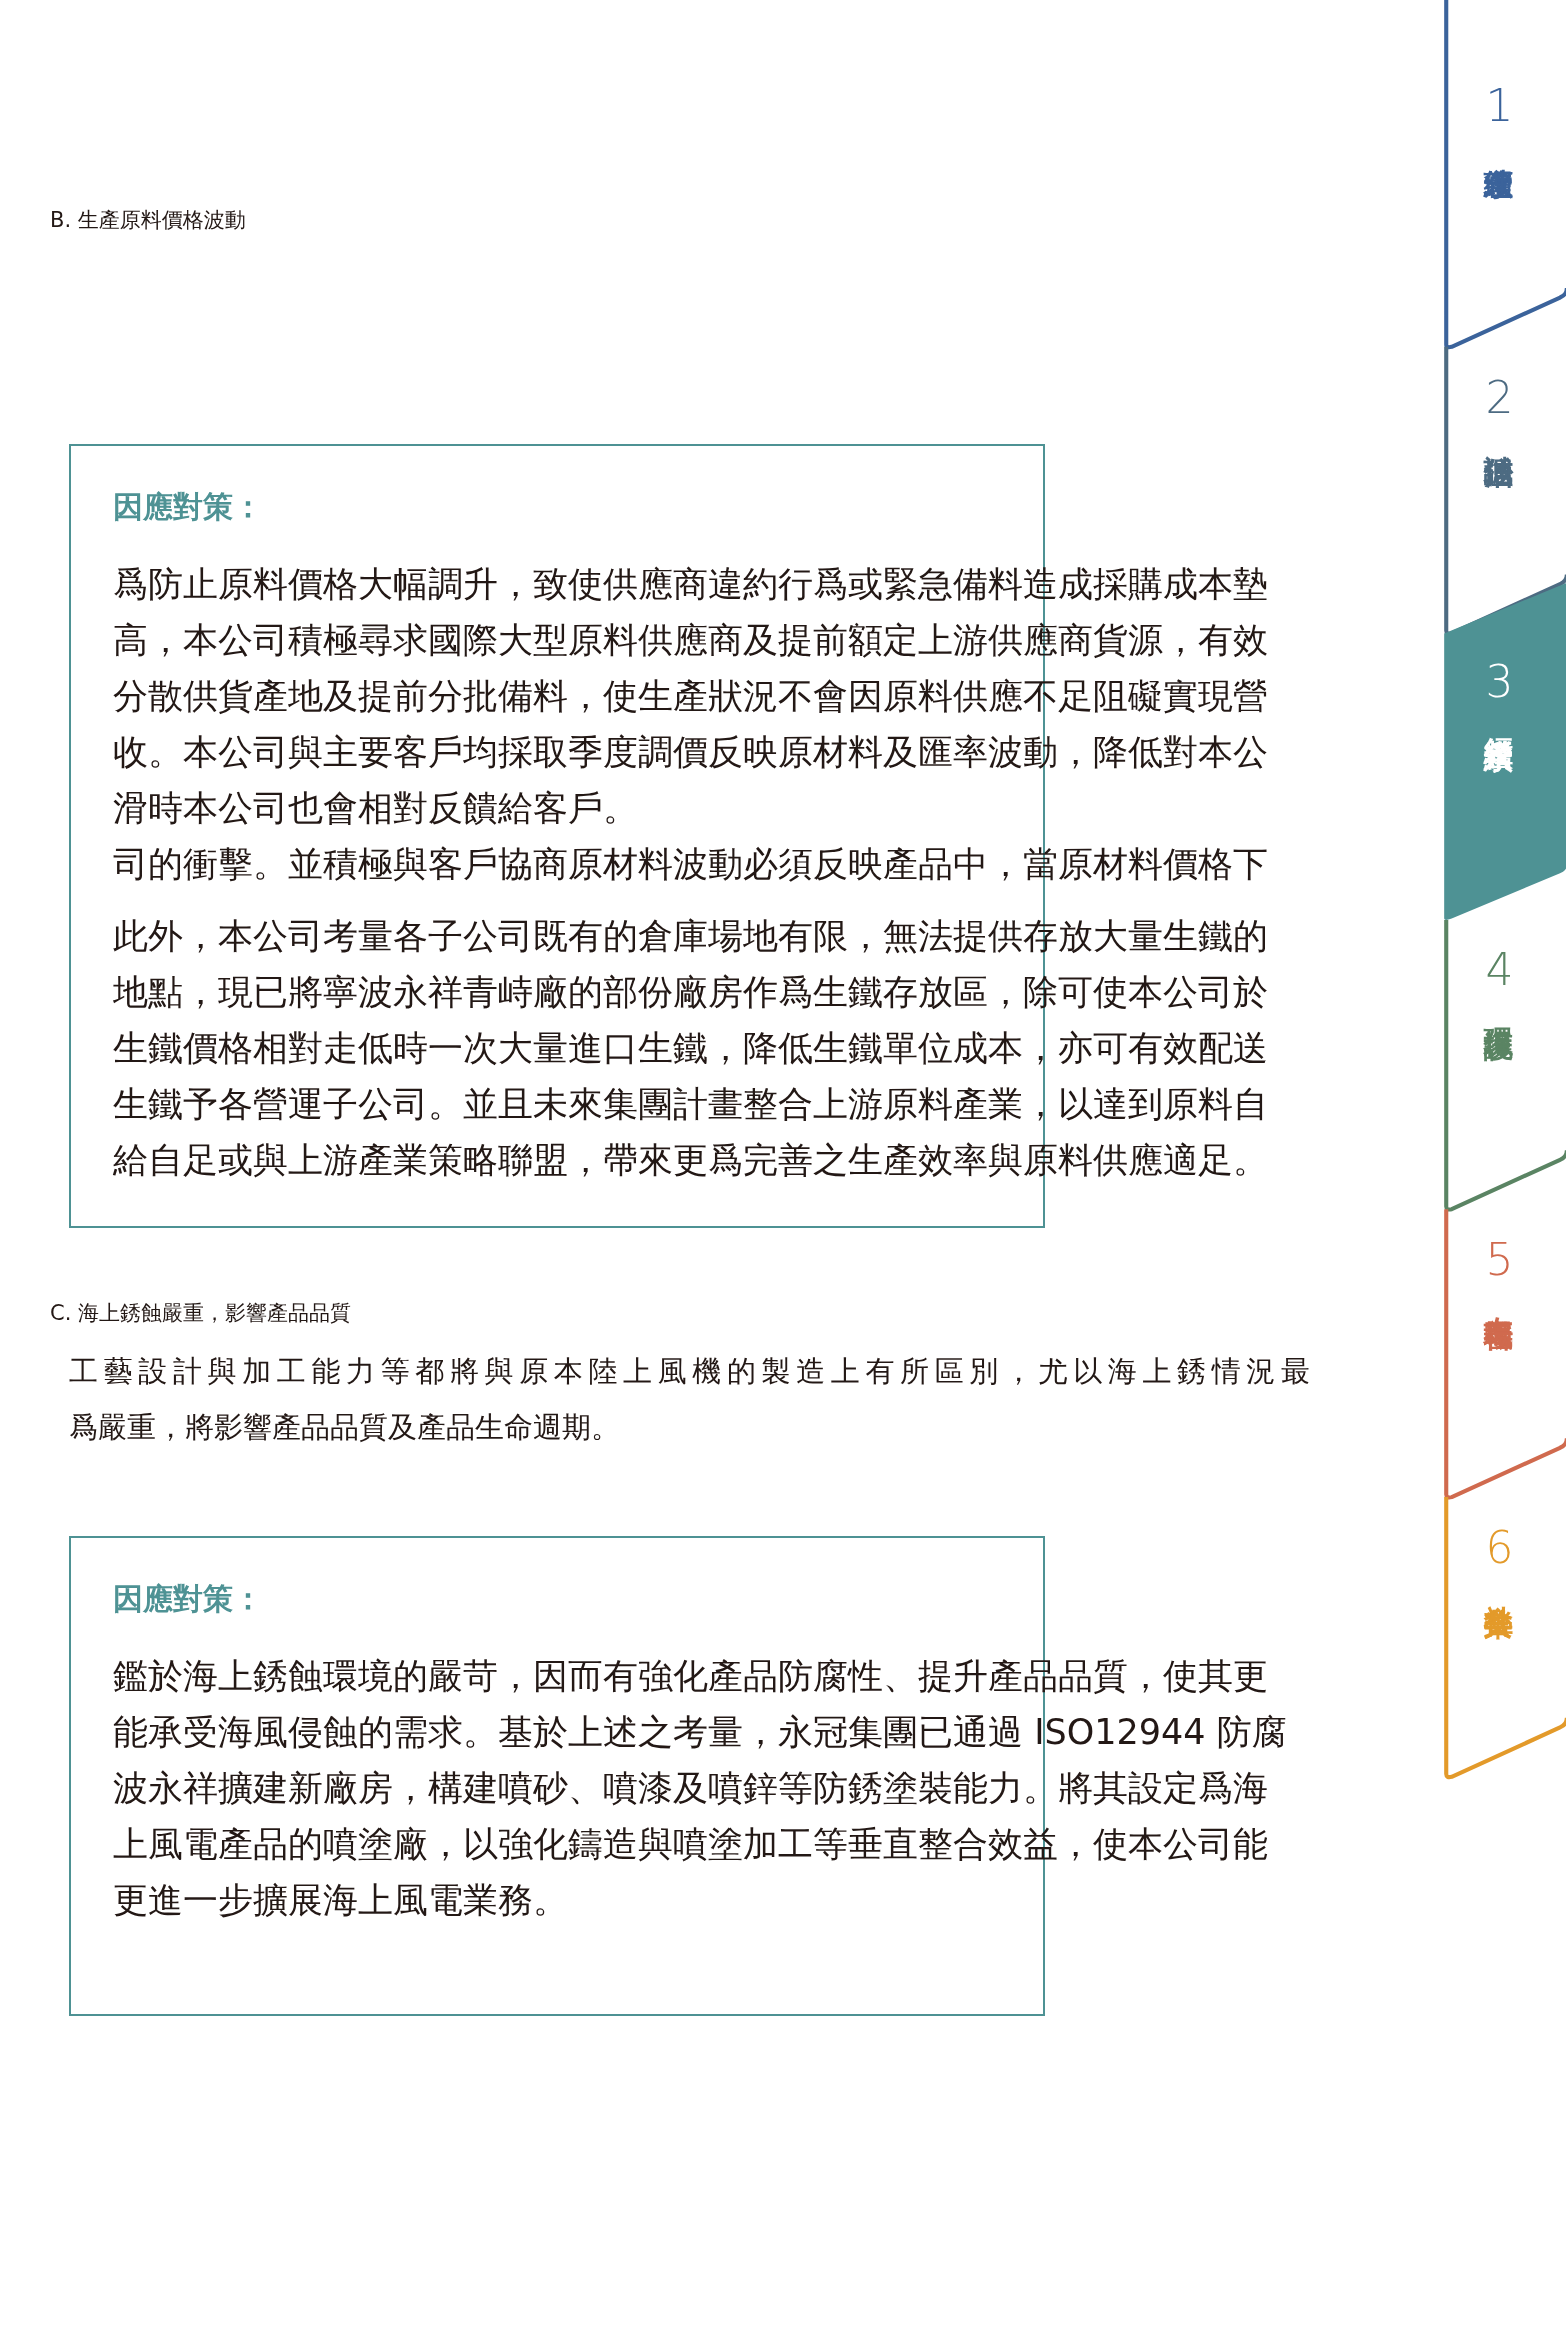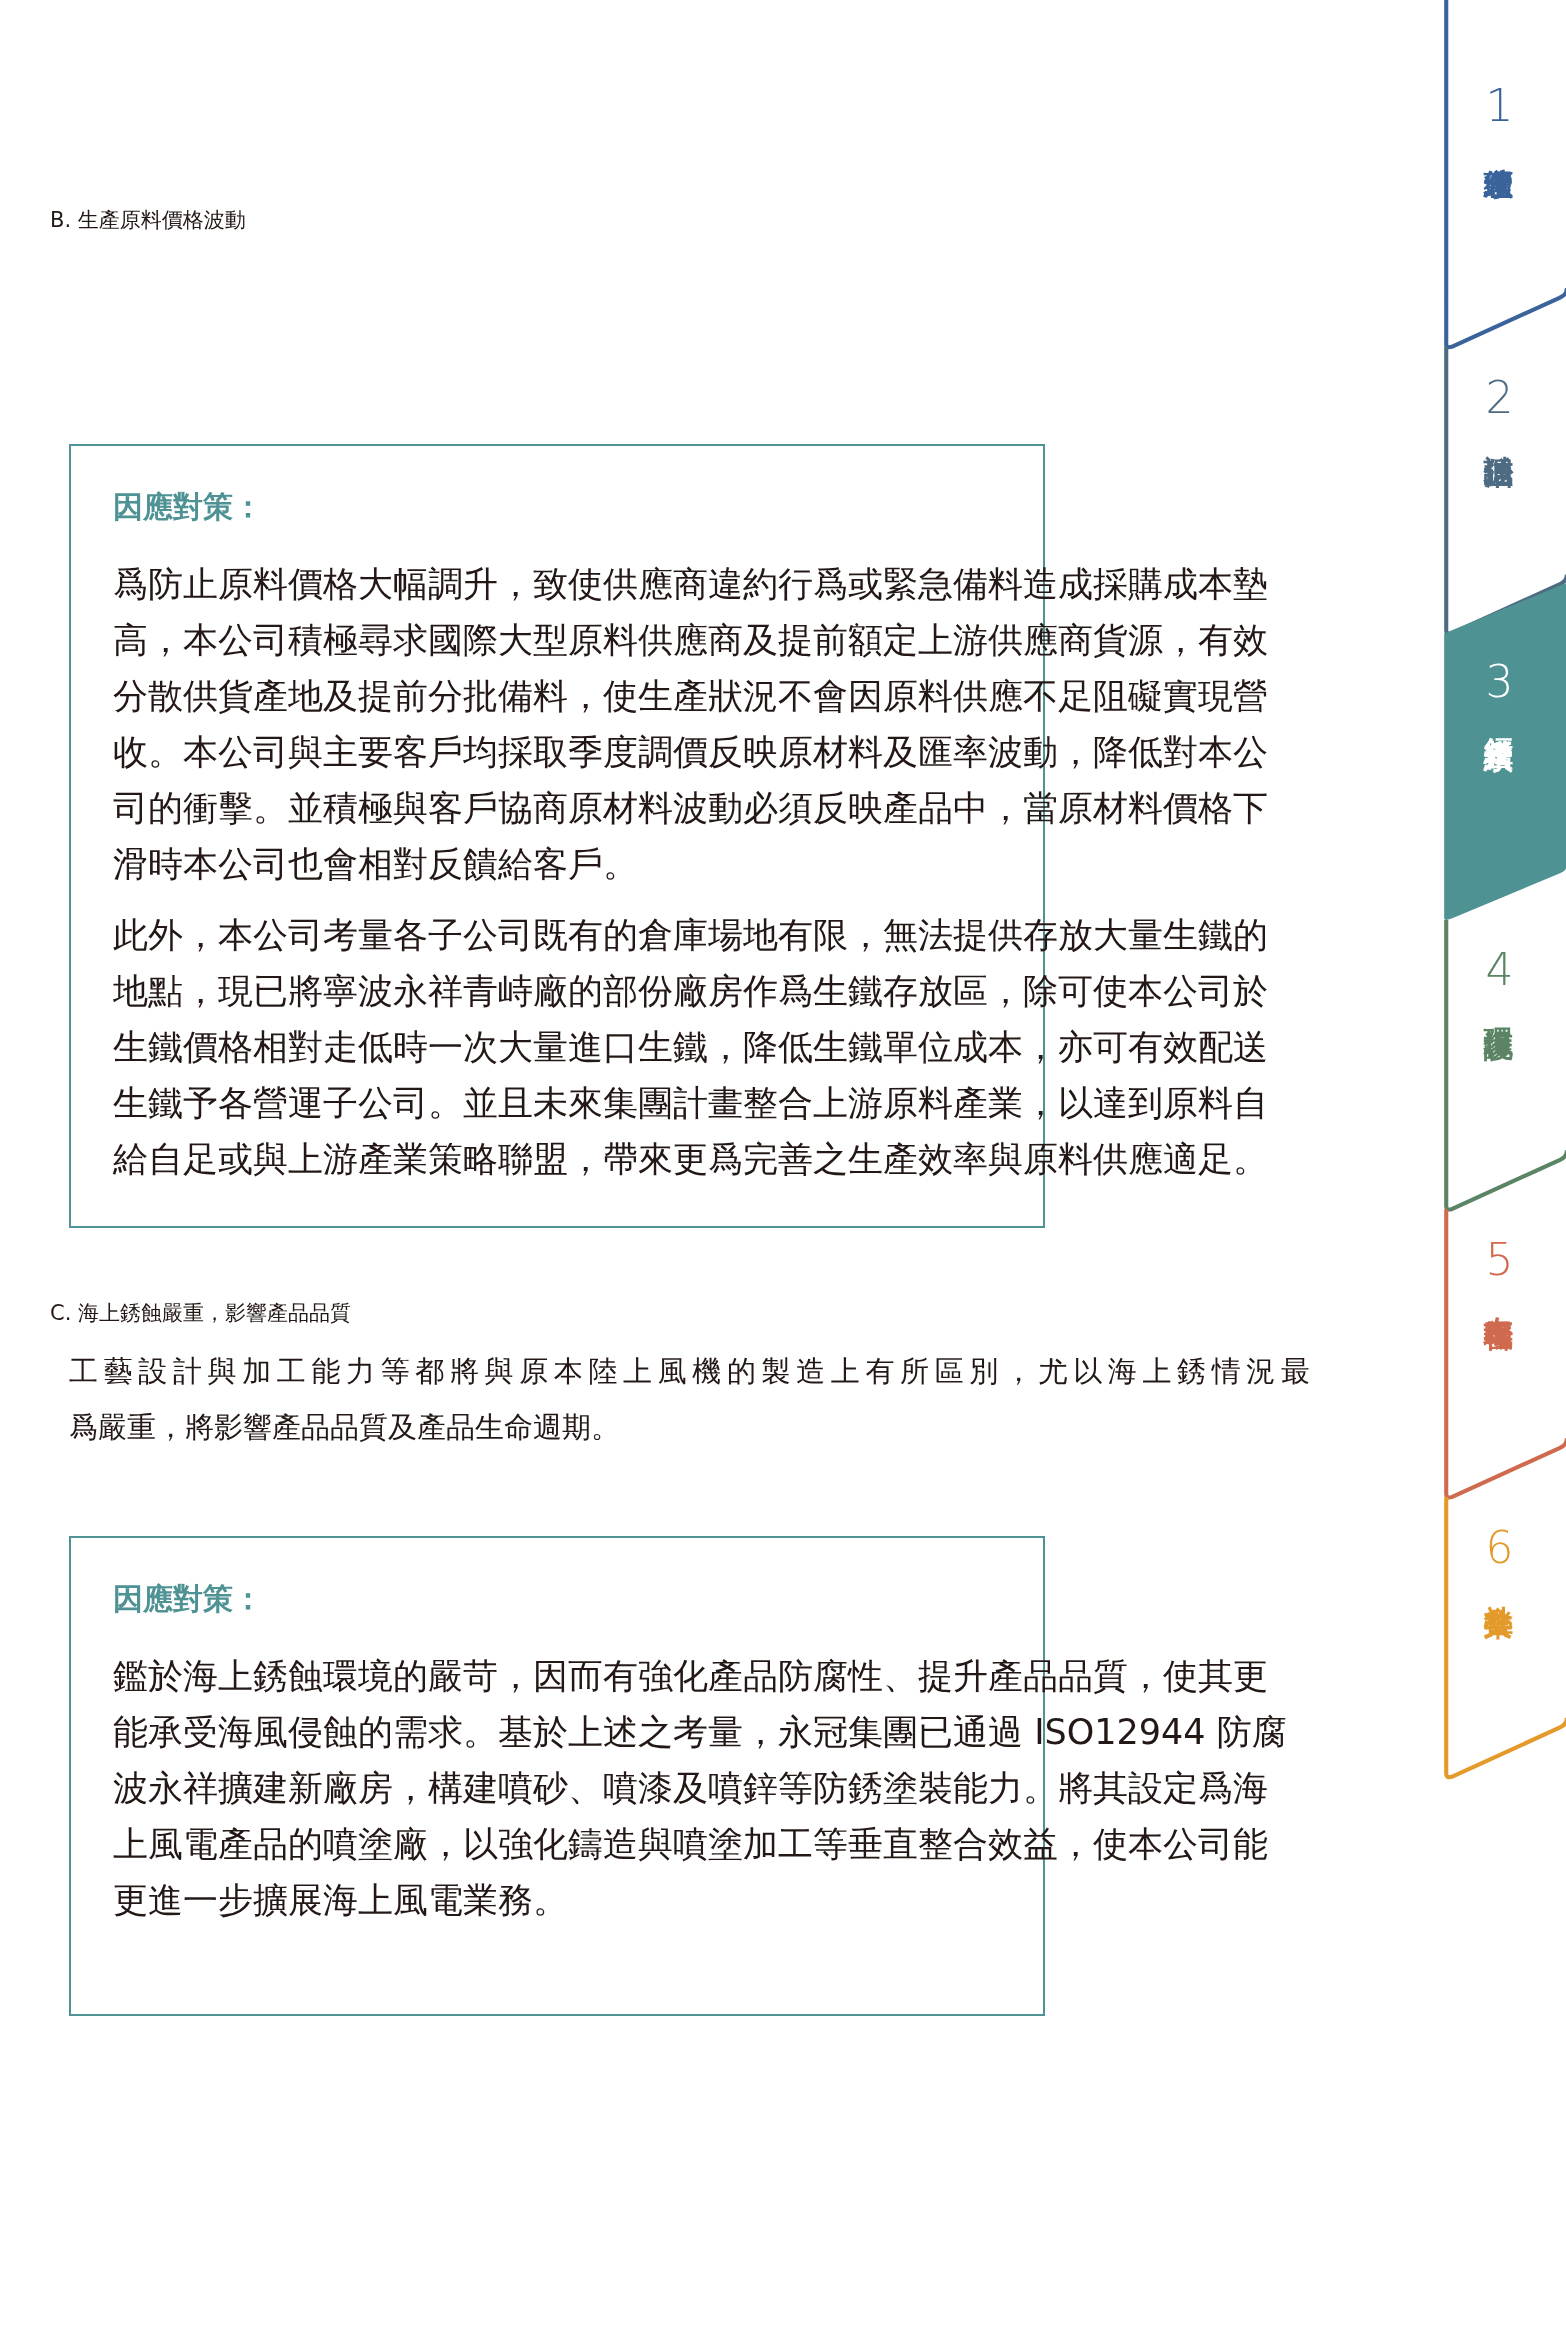--- a/index.html
+++ b/index.html
@@ -38,24 +38,24 @@
   <div class="section-heading" style="top:200px;">B. 生產原料價格波動</div>
 
 
   <div class="box" style="top:444px; height:784px;">
     <div class="box-title" style="top:40px;">因應對策：</div>
     <div class="box-para" style="top:110px;">
       <span class="line">爲防止原料價格大幅調升，致使供應商違約行爲或緊急備料造成採購成本墊</span>
       <span class="line">高，本公司積極尋求國際大型原料供應商及提前額定上游供應商貨源，有效</span>
       <span class="line">分散供貨產地及提前分批備料，使生產狀況不會因原料供應不足阻礙實現營</span>
       <span class="line">收。本公司與主要客戶均採取季度調價反映原材料及匯率波動，降低對本公</span>
+      <span class="line last">滑時本公司也會相對反饋給客戶。</span>
       <span class="line">司的衝擊。並積極與客戶協商原材料波動必須反映產品中，當原材料價格下</span>
-      <span class="line last">滑時本公司也會相對反饋給客戶。</span>
     </div>
-    <div class="box-para" style="top:462px;font-family:Liberation Serif, serif;">
+    <div class="box-para" style="top:462px;">
       <span class="line">此外，本公司考量各子公司既有的倉庫場地有限，無法提供存放大量生鐵的</span>
       <span class="line">地點，現已將寧波永祥青峙廠的部份廠房作爲生鐵存放區，除可使本公司於</span>
       <span class="line">生鐵價格相對走低時一次大量進口生鐵，降低生鐵單位成本，亦可有效配送</span>
       <span class="line">生鐵予各營運子公司。並且未來集團計畫整合上游原料產業，以達到原料自</span>
       <span class="line last">給自足或與上游產業策略聯盟，帶來更爲完善之生產效率與原料供應適足。</span>
     </div>
   </div>
 
   <div class="section-heading" style="top:1293px;">C. 海上銹蝕嚴重，影響產品品質</div>
 

